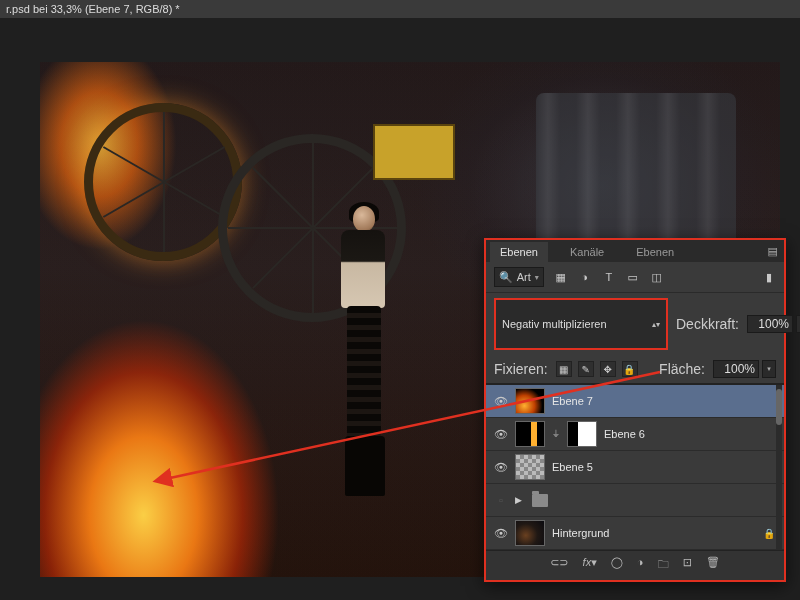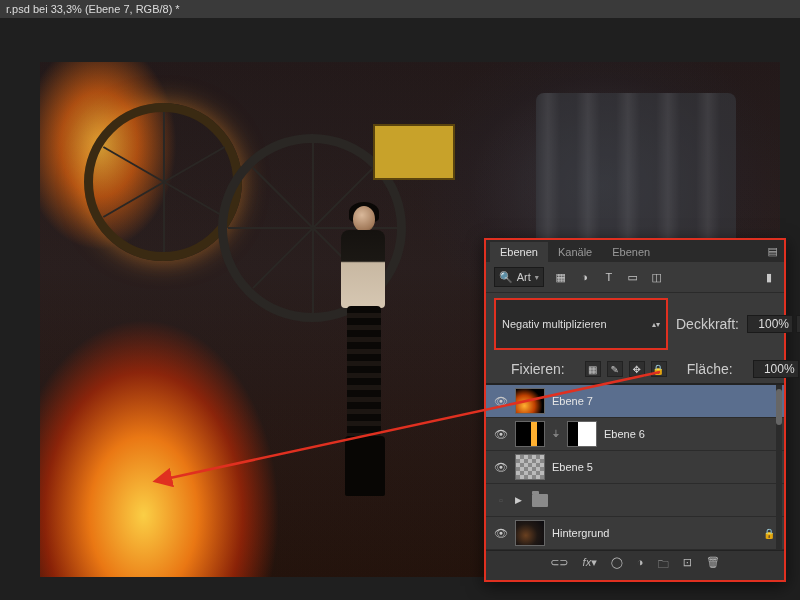--- a/index.html
+++ b/index.html
@@ -20,37 +20,37 @@
   .wheel{position:absolute;border:9px solid #2a2724;border-radius:50%;background:transparent}
   .wheel.w1{left:6%;top:8%;width:140px;height:140px;border-color:#3a2a12;box-shadow:0 0 24px rgba(255,150,40,.5)}
   .wheel.w2{left:24%;top:14%;width:170px;height:170px}
   .spoke{position:absolute;left:50%;top:50%;width:2px;height:50%;background:#2a2724;transform-origin:top center}
   .pipe{position:absolute;right:6%;top:6%;width:200px;height:160px;background:
     linear-gradient(90deg,#3a3e44 0%,#55595f 30%,#3a3e44 60%) 0 0/40px 100%,
     linear-gradient(180deg,#3a3e44 0%,#4b4f55 50%,#2a2d32 100%);border-radius:8px;opacity:.55}
   .sign{position:absolute;left:45%;top:12%;width:72px;height:46px;background:#c8a22a;border:2px solid #5a440e;font-size:5px;color:#2a1f05;padding:3px;line-height:5px}
   
   .panel{position:absolute;right:14px;bottom:18px;width:298px;background:#3a3a3a;border:2px solid #e03020;box-shadow:0 4px 16px rgba(0,0,0,.6)}
-  .panel-tabs{display:flex;background:#2a2a2a;height:22px;align-items:flex-end;padding-left:4px;gap:0}
+  .panel-tabs{display:flex;background:#2a2a2a;height:22px;align-items:flex-end;padding-left:4px;gap:12px}
   .ptab{padding:4px 10px;color:#999;cursor:pointer;font-size:11px}
   .ptab.sel{background:#3a3a3a;color:#e2e2e2}
   .panel-menu{margin-left:auto;padding:4px 6px;color:#aaa}
   .panel-row{display:flex;align-items:center;gap:6px;padding:5px 8px;border-bottom:1px solid #2a2a2a}
   .panel-row.icons{gap:10px;justify-content:flex-start}
   .sel-kind{display:flex;align-items:center;background:#2a2a2a;border:1px solid #1a1a1a;height:18px;padding:0 4px;gap:4px}
   .sel-kind .chev{font-size:8px;color:#999}
   .ficon{width:14px;height:14px;display:inline-flex;align-items:center;justify-content:center;color:#c8c8c8;font-size:11px}
   .blend-wrap{display:flex;align-items:center;gap:8px;padding:5px 8px}
   .blend{flex:0 0 158px;height:20px;background:#2a2a2a;border:2px solid #e03020;display:flex;align-items:center;padding:14px 6px;justify-content:space-between;color:#ddd}
   .blend .chev{font-size:8px;color:#bbb}
   .numbox{display:flex;align-items:center;gap:3px}
   .numfield{width:38px;height:16px;background:#2a2a2a;border:1px solid #1a1a1a;color:#ddd;text-align:right;padding:0 3px;line-height:16px;font-size:12px}
   .numstep{width:12px;height:16px;background:#2a2a2a;border:1px solid #1a1a1a;display:flex;align-items:center;justify-content:center;font-size:7px;color:#aaa}
   .lbl{color:#ccc;font-size:14px}
-  .lockrow{display:flex;align-items:center;gap:20px;padding:5px 25px;border-bottom:1px solid #222}
+  .lockrow{display:flex;align-items:center;gap:8px;padding:5px 8px;border-bottom:1px solid #222}
   .lockicons{display:flex;gap:6px}
   .lockicons span{width:14px;height:14px;display:inline-flex;align-items:center;justify-content:center;color:#c8c8c8;background:#2f2f2f;border:1px solid #222;font-size:10px}
   .layers{max-height:180px;overflow:hidden;border-top:1px solid #222}
   .layer{display:flex;align-items:center;gap:7px;height:32px;padding:0 8px;border-bottom:1px solid #2b2b2b;background:#3a3a3a}
   .layer.sel{background:#5a6e8e}
   .eye{width:14px;height:14px;display:flex;align-items:center;justify-content:center;color:#c8c8c8}
   .eye.off{color:#555}
   .thumb{width:28px;height:24px;background:#111;border:1px solid #666;flex-shrink:0;position:relative;overflow:hidden}
   .thumb.fire{background:radial-gradient(circle at 30% 70%,#ffb030 0%,#c04000 40%,#000 70%)}
   .thumb.chk{background:repeating-conic-gradient(#888 0 25%,#bbb 0 50%) 0 0/8px 8px}

